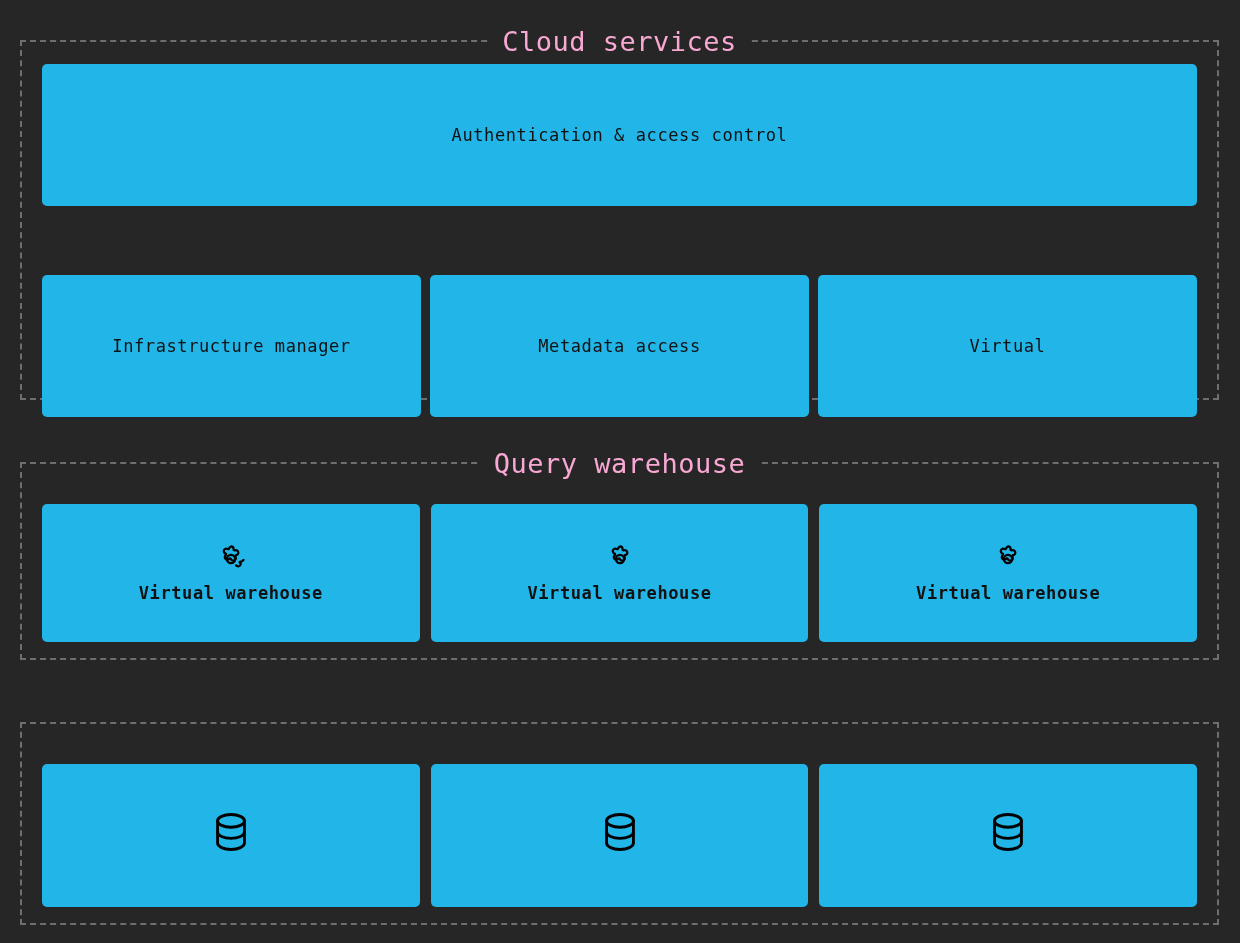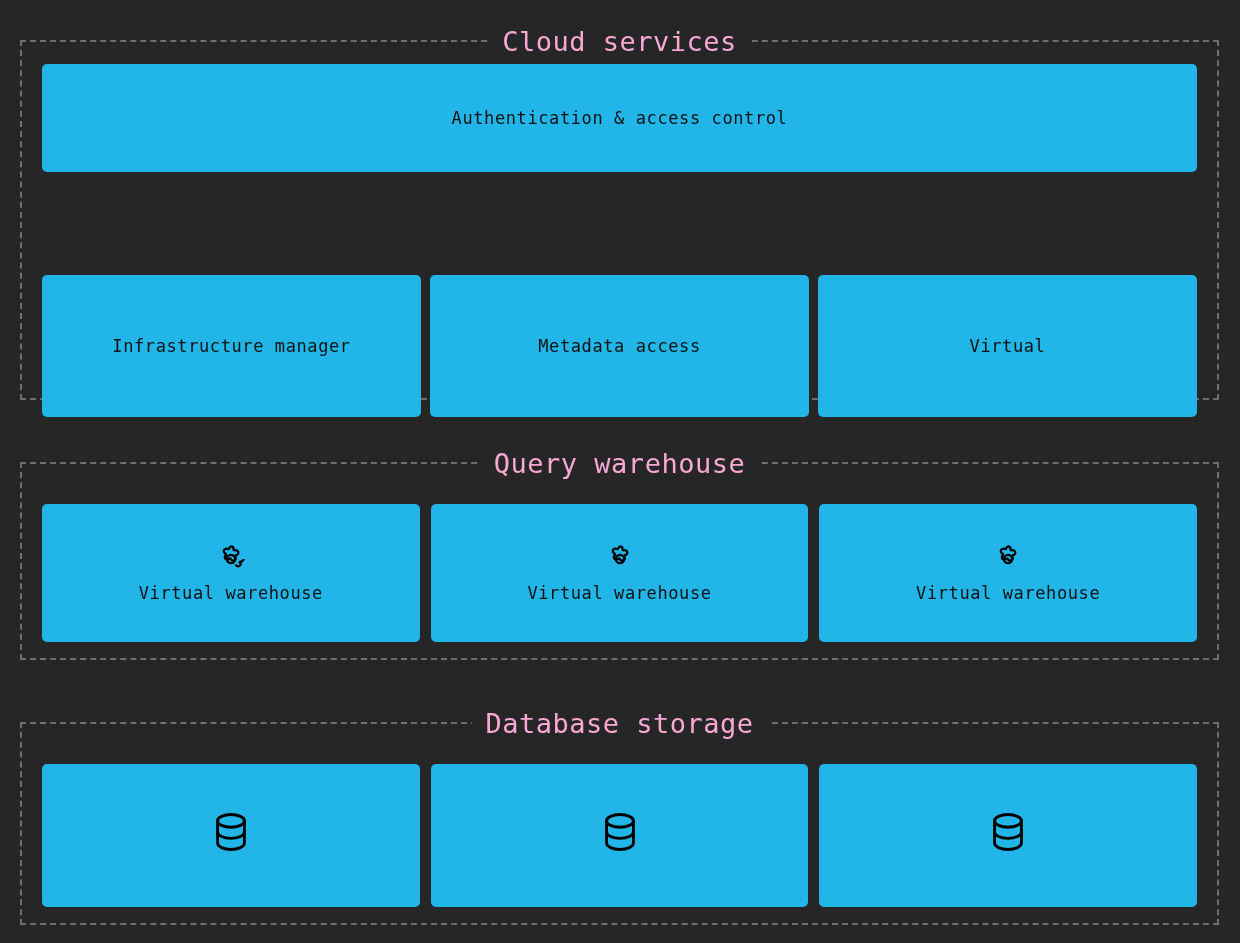--- a/index.html
+++ b/index.html
@@ -63,40 +63,41 @@
     display: block;
     line-height: 0;
     margin-bottom: 8px;
   }
 
   
   #sec-cloud { left: 20px;  top: 40px;  width: 1199px; height: 360px; }
 
   #cloud-wide-row {
     position: absolute;
-    left: 20px; right: 20px; top: 22px; height: 108px; border-radius: 21px;
+    left: 20px; right: 20px; top: 22px; height: 142px; border-radius: 21px;
   }
   #cloud-wide-row .node { width: 100%; height: 100%; }
 
   #cloud-quad-row {
     position: absolute;
     left: 20px; right: 20px; top: 198px; height: 142px;
     display: flex;
     gap: 9px;
   }
   #cloud-quad-row .node { flex: 1 1 0; height: 100%; margin-top: 35px; }
 
   
   #sec-query { left: 20px; top: 462px; width: 1199px; height: 198px; }
 
   #query-row {
     position: absolute;
     left: 20px; right: 20px; top: 40px; height: 138px;
     display: flex;
     gap: 11px;
+    font-weight: bold;
   }
   #query-row .node { flex: 1 1 0; height: 100%; }
 
   
   #sec-storage { left: 20px; top: 722px; width: 1199px; height: 203px; }
 
   #storage-row {
     position: absolute;
     left: 20px; right: 20px; top: 40px; height: 143px;
     display: flex;
@@ -166,21 +167,20 @@
             <circle cx="12" cy="12" r="3.1"></circle>
           </svg>
         </span>
         <span class="node-label">Virtual warehouse</span>
       </div>
 
     </div>
   </div>
 
   <div class="section" id="sec-storage">
-    <div class="section-title">Database storage</div>
 
     <div id="storage-row">
 
       <div class="node">
         <span class="node-icon">
           <svg width="46" height="46" viewBox="0 0 24 24" fill="none" stroke="#000000" stroke-width="1.5" stroke-linecap="round">
             <ellipse cx="12" cy="6.2" rx="7" ry="3.3"></ellipse>
             <path d="M5 6.2v11.6c0 1.82 3.13 3.3 7 3.3s7-1.48 7-3.3V6.2"></path>
             <path d="M5 12c0 1.82 3.13 3.3 7 3.3s7-1.48 7-3.3"></path>
           </svg>

